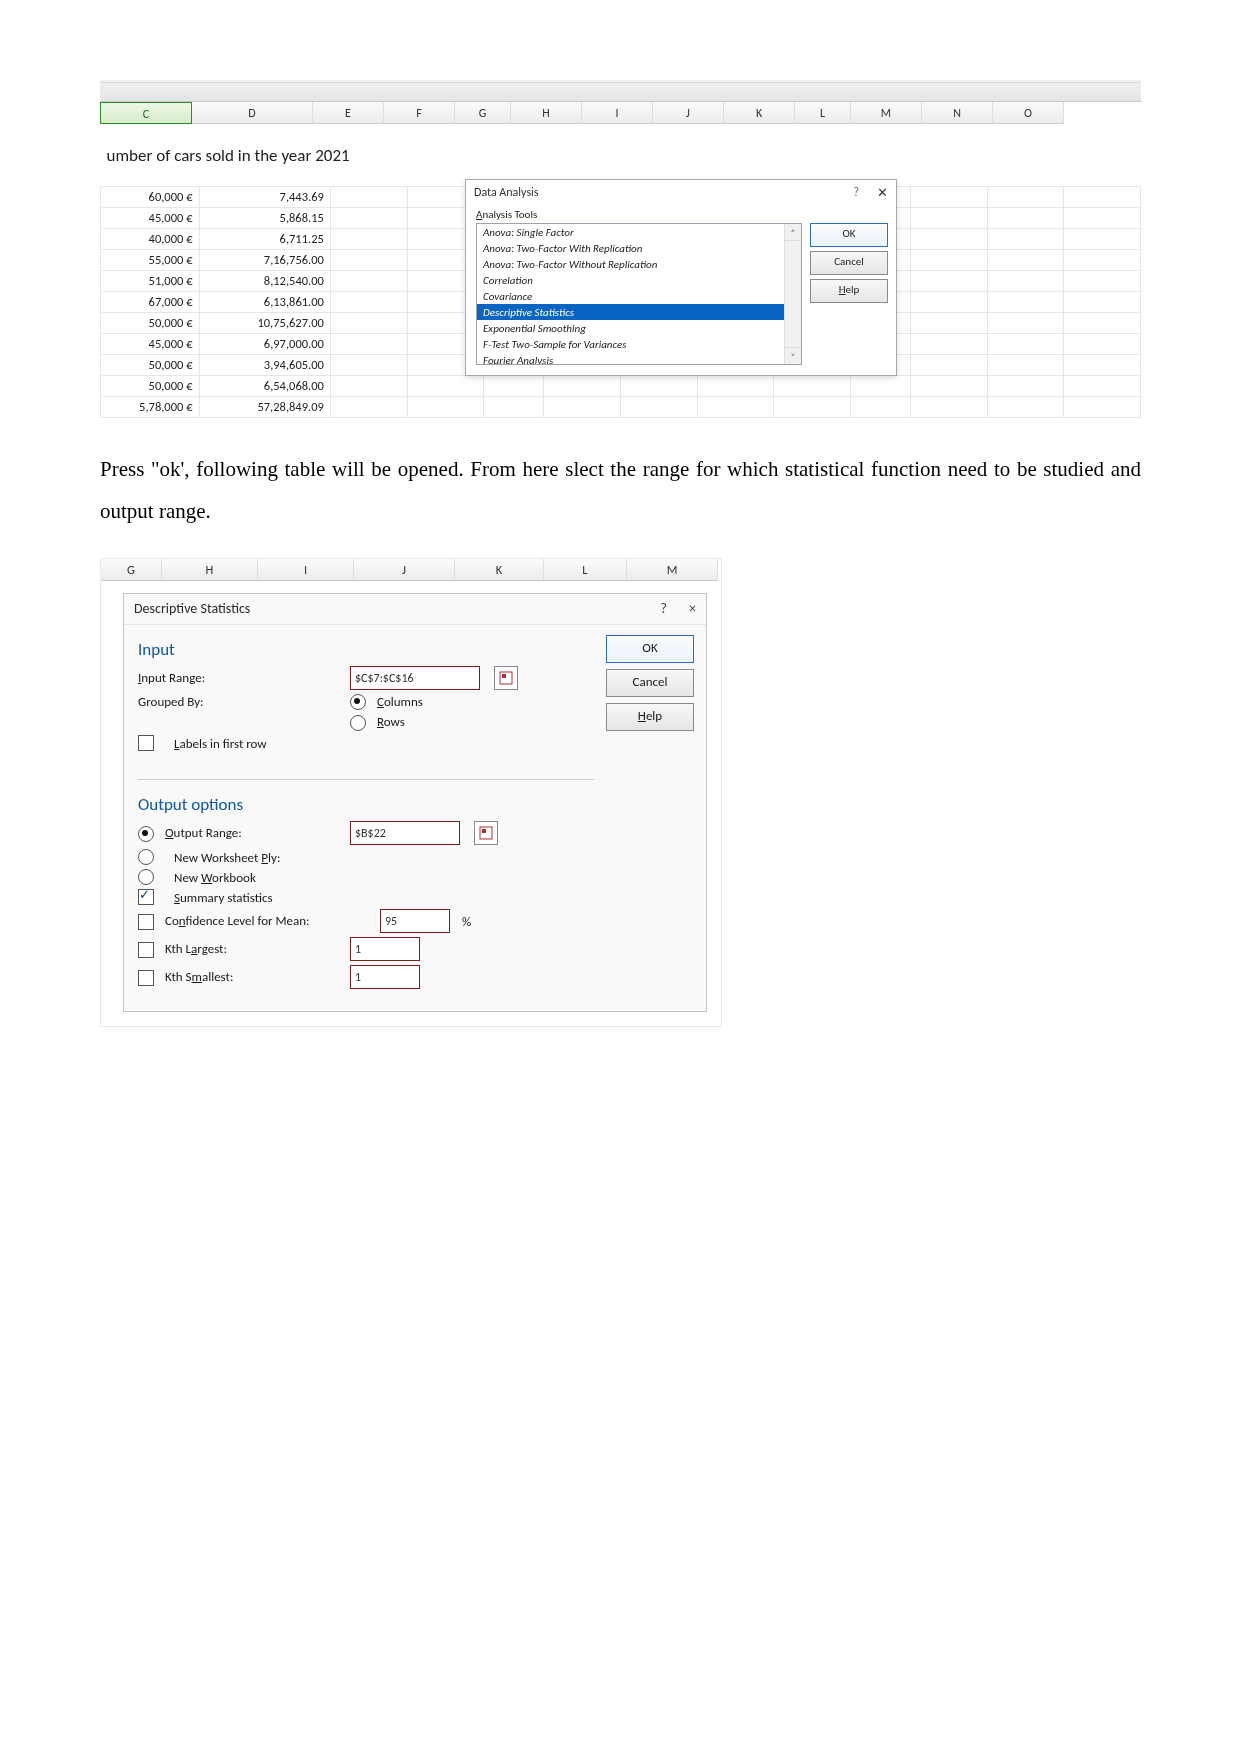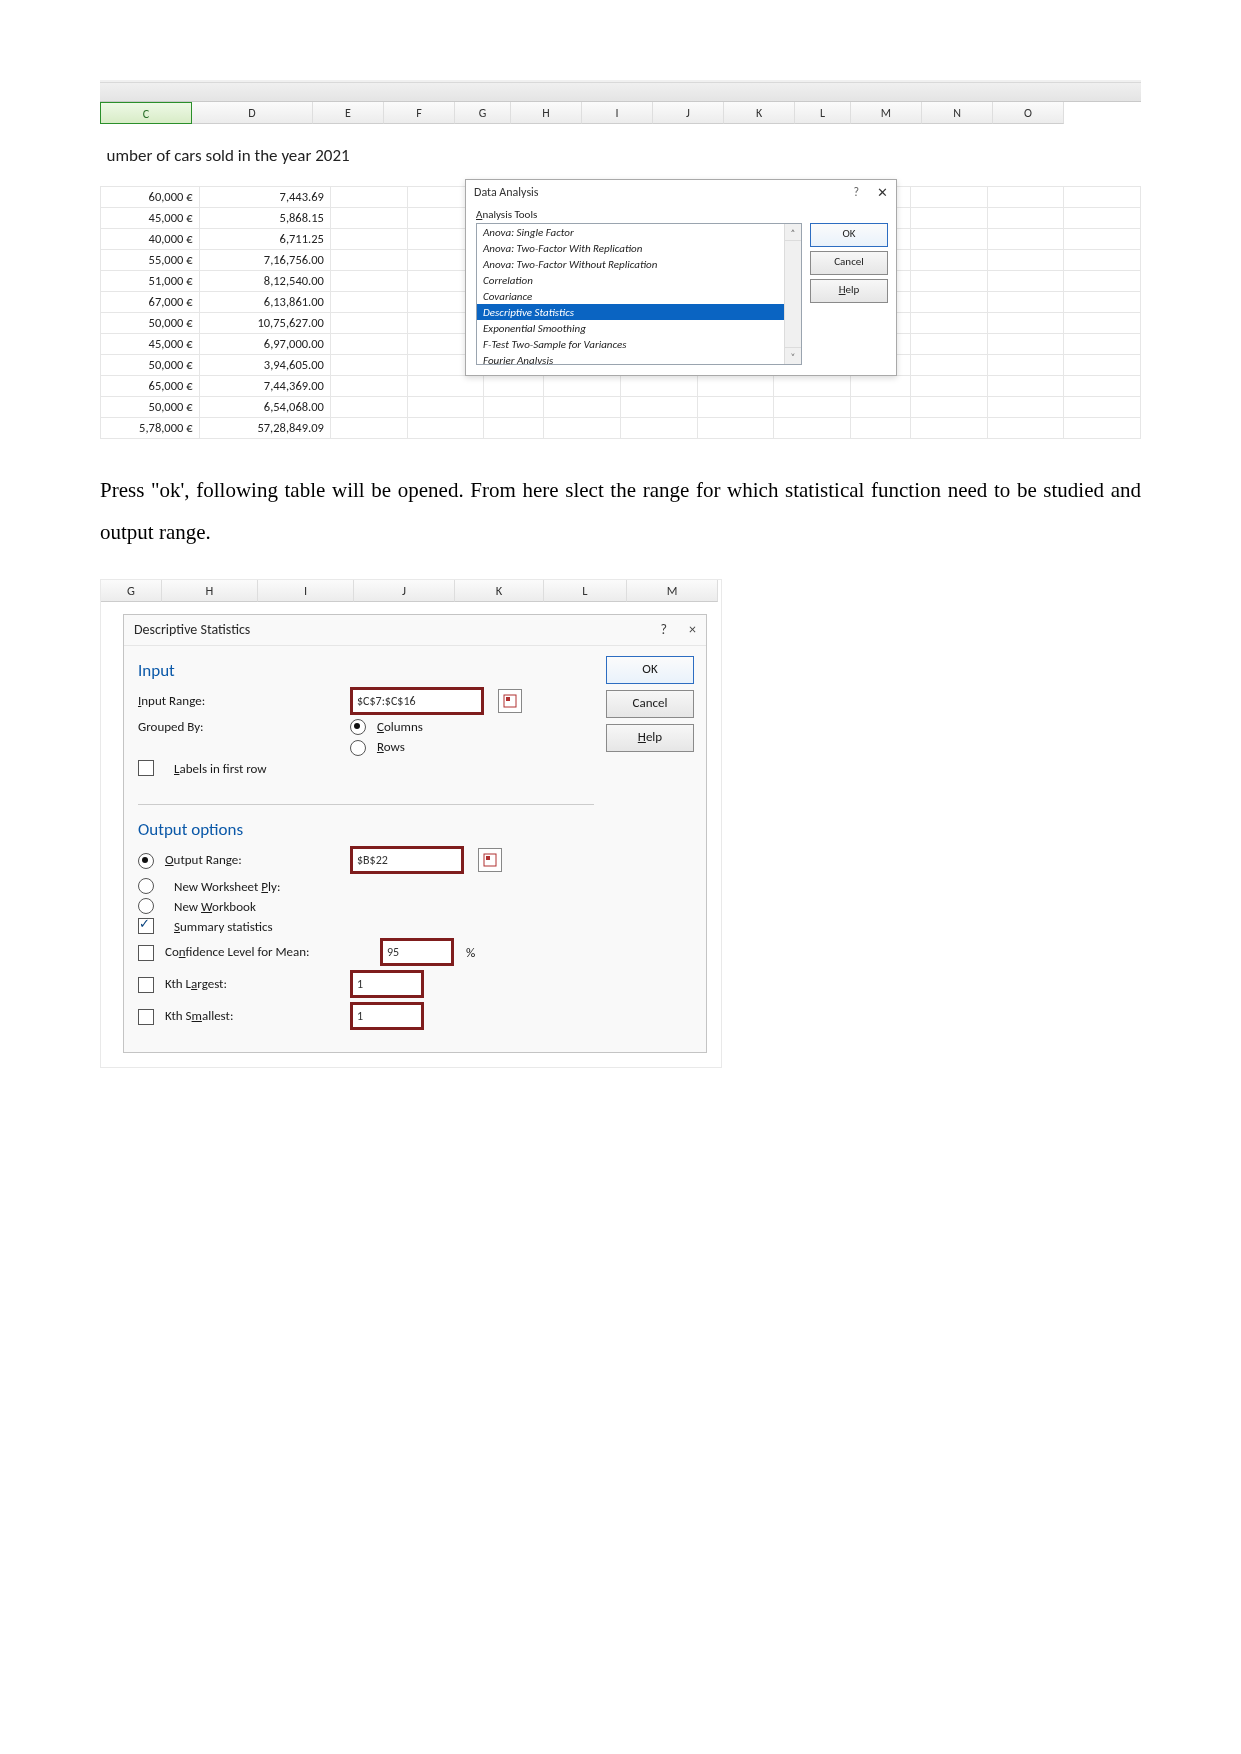--- a/index.html
+++ b/index.html
@@ -165,21 +165,21 @@
     border-bottom:1px solid #e6e6e6;
   }
   .ds-title .rt{display:flex;gap:22px;color:#444;}
   .ds-body{display:flex;gap:12px;padding:10px 12px 0 14px;}
   .ds-left{flex:1;}
   .ds-right{width:88px;display:flex;flex-direction:column;gap:6px;}
   .ds-right .dbtn{height:26px;line-height:24px;font-size:13px;}
   .ds-row{display:flex;align-items:center;gap:12px;margin:4px 0;}
   .ds-lbl{width:200px;}
   .ds-input{
-    width:120px;height:22px;border:3px solid #7f1d1d;background:#fff;
+    width:120px;height:22px;border:1px solid #7f1d1d;background:#fff;
     padding:0 4px;font-size:12px;color:#333;display:flex;align-items:center;
   }
   .ds-input.small{width:60px}
   .range-btn{
     width:22px;height:22px;border:1px solid #888;margin-left:2px;
     background:#fff;display:inline-flex;align-items:center;justify-content:center;
   }
   .range-btn svg{width:14px;height:14px}
   fieldset.nofield{border:none;border-top:1px solid #ccc;margin:28px 0 0 0;padding:10px 0 0 0;}
   .radio,.check{
@@ -359,35 +359,20 @@
               <td></td>
               <td></td>
               <td></td>
               <td></td>
               <td></td>
               <td></td>
             </tr>
         <tr>
               <td class="r">50,000 €</td>
               <td class="r">3,94,605.00</td>
-              <td></td>
-              <td></td>
-              <td></td>
-              <td></td>
-              <td></td>
-              <td></td>
-              <td></td>
-              <td></td>
-              <td></td>
-              <td></td>
-              <td></td>
-            </tr>
-        <tr>
-              <td class="r">65,000 €</td>
-              <td class="r">7,44,369.00</td>
               <td></td>
               <td></td>
               <td></td>
               <td></td>
               <td></td>
               <td></td>
               <td></td>
               <td></td>
               <td></td>
               <td></td>

